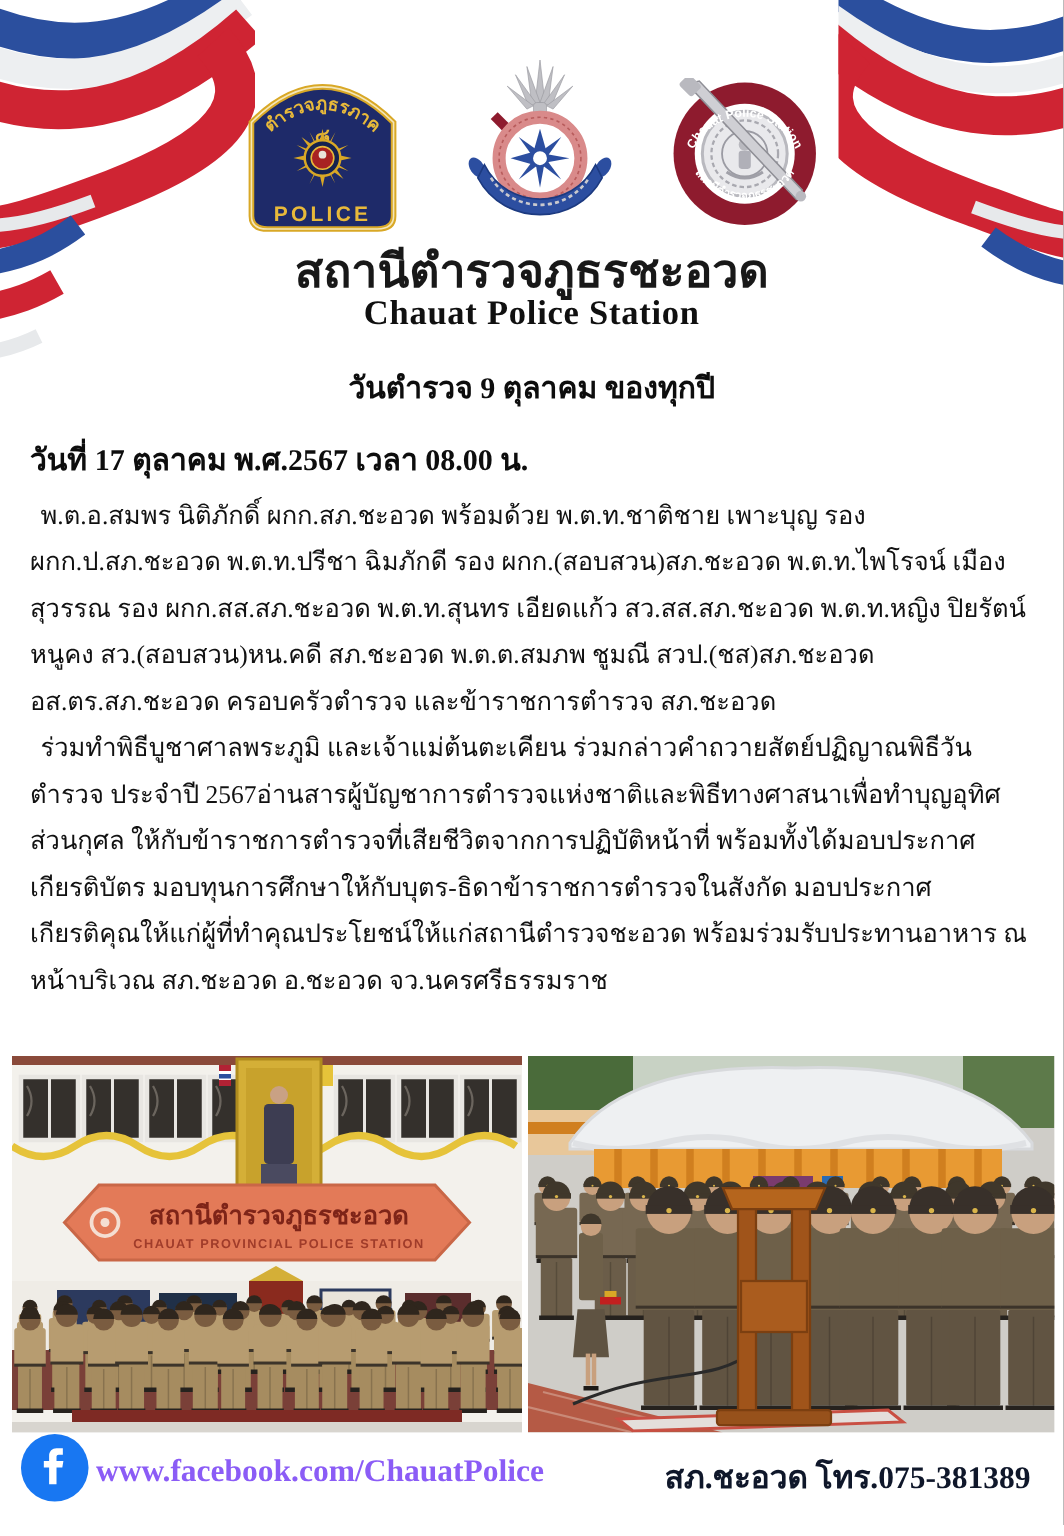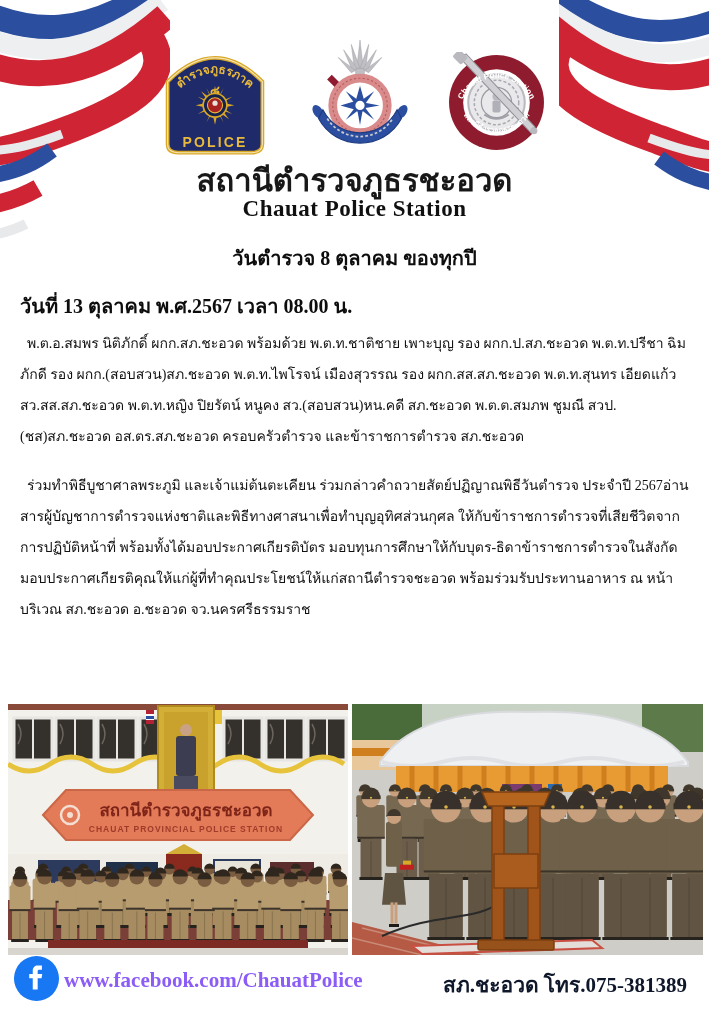--- a/index.html
+++ b/index.html
@@ -5,23 +5,23 @@
   html,body{margin:0;padding:0;background:#888;}
   #page{position:relative;width:709px;height:1024px;margin:0 auto;background:#ffffff;overflow:hidden;
         font-family:"Liberation Serif","DejaVu Serif",serif;color:#111;}
   .abs{position:absolute;}
   
   .title-th{top:155px;left:0;width:709px;text-align:center;font-size:31px;font-weight:bold;color:#181818;}
   .title-en{top:196px;left:0;width:709px;text-align:center;font-size:23px;font-weight:bold;color:#101010;letter-spacing:.5px;}
   .event-line{top:242px;left:0;width:709px;text-align:center;font-size:20px;font-weight:bold;color:#0d0d0d;}
   
   .date-line{top:290px;left:20px;width:670px;font-size:20px;font-weight:bold;color:#0d0d0d;}
-  .para{left:20px;width:672px;font-size:14px;line-height:31px;color:#111;text-indent:7px;}
+  .para{left:20px;width:672px;font-size:17px;line-height:31px;color:#111;text-indent:7px;}
   .para1{top:328px;}
-  .para2{top:470px;font-family:Liberation Serif, serif;}
+  .para2{top:483px;font-family:Liberation Serif, serif;}
   
   .photo{top:704px;height:251px;overflow:hidden;background:#e8e6e2;}
   .photo-left{left:8px;width:340px;}
   .photo-right{left:352px;width:351px;}
   
   .footer-url{top:968px;left:64px;font-size:21px;font-weight:bold;color:#8b5cf6;}
   .footer-contact{top:968px;right:22px;font-size:21px;font-weight:bold;color:#0f172a;}
   .fb-badge{top:955px;left:13px;width:47px;height:47px;}
   svg{display:block;}
 </style>
@@ -129,23 +129,23 @@
       <textPath href="#logoTop" startOffset="50%">Chauat Police Station</textPath>
     </text>
     <path id="logoBottom" d="M12,50 A39,39 0 0 0 88,50" fill="none"></path>
     <text font-size="7.6" font-weight="bold" fill="#ffffff" text-anchor="middle" font-family="Liberation Serif, DejaVu Serif, serif">
       <textPath href="#logoBottom" startOffset="50%">สถานีตำรวจภูธรชะอวด</textPath>
     </text>
   </svg>
 
   <div class="abs title-th">สถานีตำรวจภูธรชะอวด</div>
   <div class="abs title-en">Chauat Police Station</div>
-  <div class="abs event-line">วันตำรวจ 8 ตุลาคม ของทุกปี</div>
-
-  <div class="abs date-line">วันที่ 13 ตุลาคม พ.ศ.2567 เวลา 08.00 น.</div>
+  <div class="abs event-line">วันตำรวจ 9 ตุลาคม ของทุกปี</div>
+
+  <div class="abs date-line">วันที่ 17 ตุลาคม พ.ศ.2567 เวลา 08.00 น.</div>
   <div class="abs para para1">พ.ต.อ.สมพร นิติภักดิ์ ผกก.สภ.ชะอวด พร้อมด้วย พ.ต.ท.ชาติชาย เพาะบุญ รอง ผกก.ป.สภ.ชะอวด พ.ต.ท.ปรีชา ฉิมภักดี รอง ผกก.(สอบสวน)สภ.ชะอวด พ.ต.ท.ไพโรจน์ เมืองสุวรรณ รอง ผกก.สส.สภ.ชะอวด พ.ต.ท.สุนทร เอียดแก้ว สว.สส.สภ.ชะอวด พ.ต.ท.หญิง ปิยรัตน์ หนูคง สว.(สอบสวน)หน.คดี สภ.ชะอวด พ.ต.ต.สมภพ ชูมณี สวป.(ชส)สภ.ชะอวด อส.ตร.สภ.ชะอวด ครอบครัวตำรวจ และข้าราชการตำรวจ สภ.ชะอวด</div>
   <div class="abs para para2">ร่วมทำพิธีบูชาศาลพระภูมิ และเจ้าแม่ต้นตะเคียน ร่วมกล่าวคำถวายสัตย์ปฏิญาณพิธีวันตำรวจ ประจำปี 2567อ่านสารผู้บัญชาการตำรวจแห่งชาติและพิธีทางศาสนาเพื่อทำบุญอุทิศส่วนกุศล ให้กับข้าราชการตำรวจที่เสียชีวิตจากการปฏิบัติหน้าที่ พร้อมทั้งได้มอบประกาศเกียรติบัตร มอบทุนการศึกษาให้กับบุตร-ธิดาข้าราชการตำรวจในสังกัด มอบประกาศเกียรติคุณให้แก่ผู้ที่ทำคุณประโยชน์ให้แก่สถานีตำรวจชะอวด พร้อมร่วมรับประทานอาหาร ณ หน้าบริเวณ สภ.ชะอวด อ.ชะอวด จว.นครศรีธรรมราช</div>
 
   <div class="abs photo photo-left">
     <svg id="photoL" width="340" height="251" viewBox="0 0 340 251">
       <rect x="0" y="0" width="340" height="251" fill="#f3f1ec"></rect>
       <rect x="0" y="0" width="340" height="6" fill="#8a4a3a"></rect>
       <g id="windowRow">
           <rect x="6" y="14" width="38" height="42" fill="#34302c" stroke="#e8e6e2" stroke-width="3"></rect>
           <line x1="25" y1="14" x2="25" y2="56" stroke="#e8e6e2" stroke-width="2"></line>

